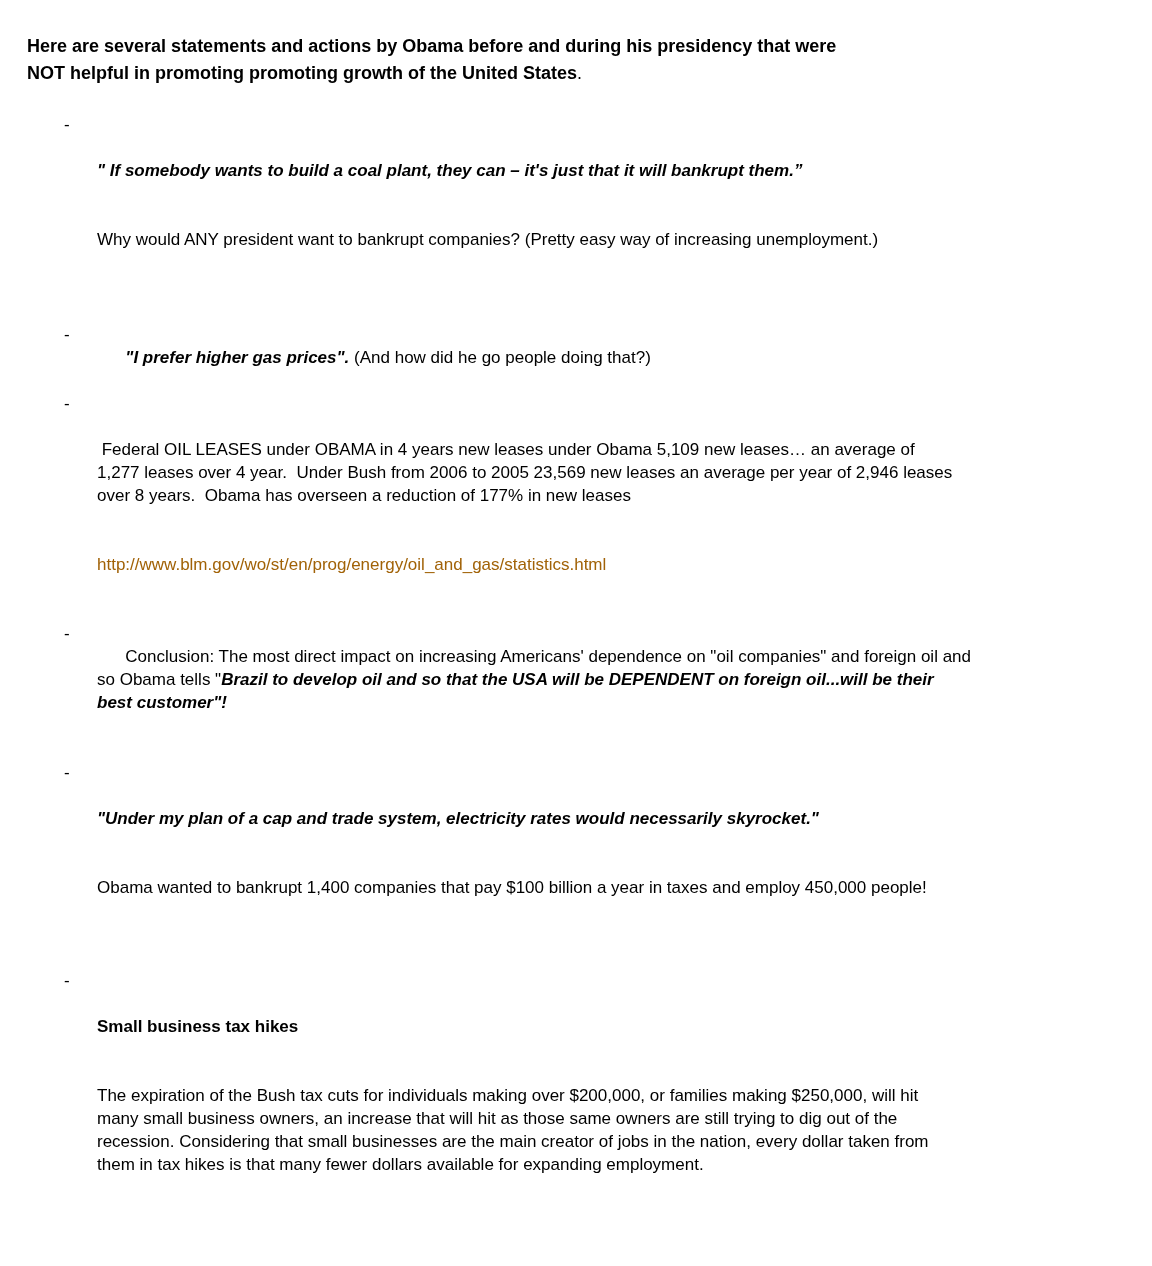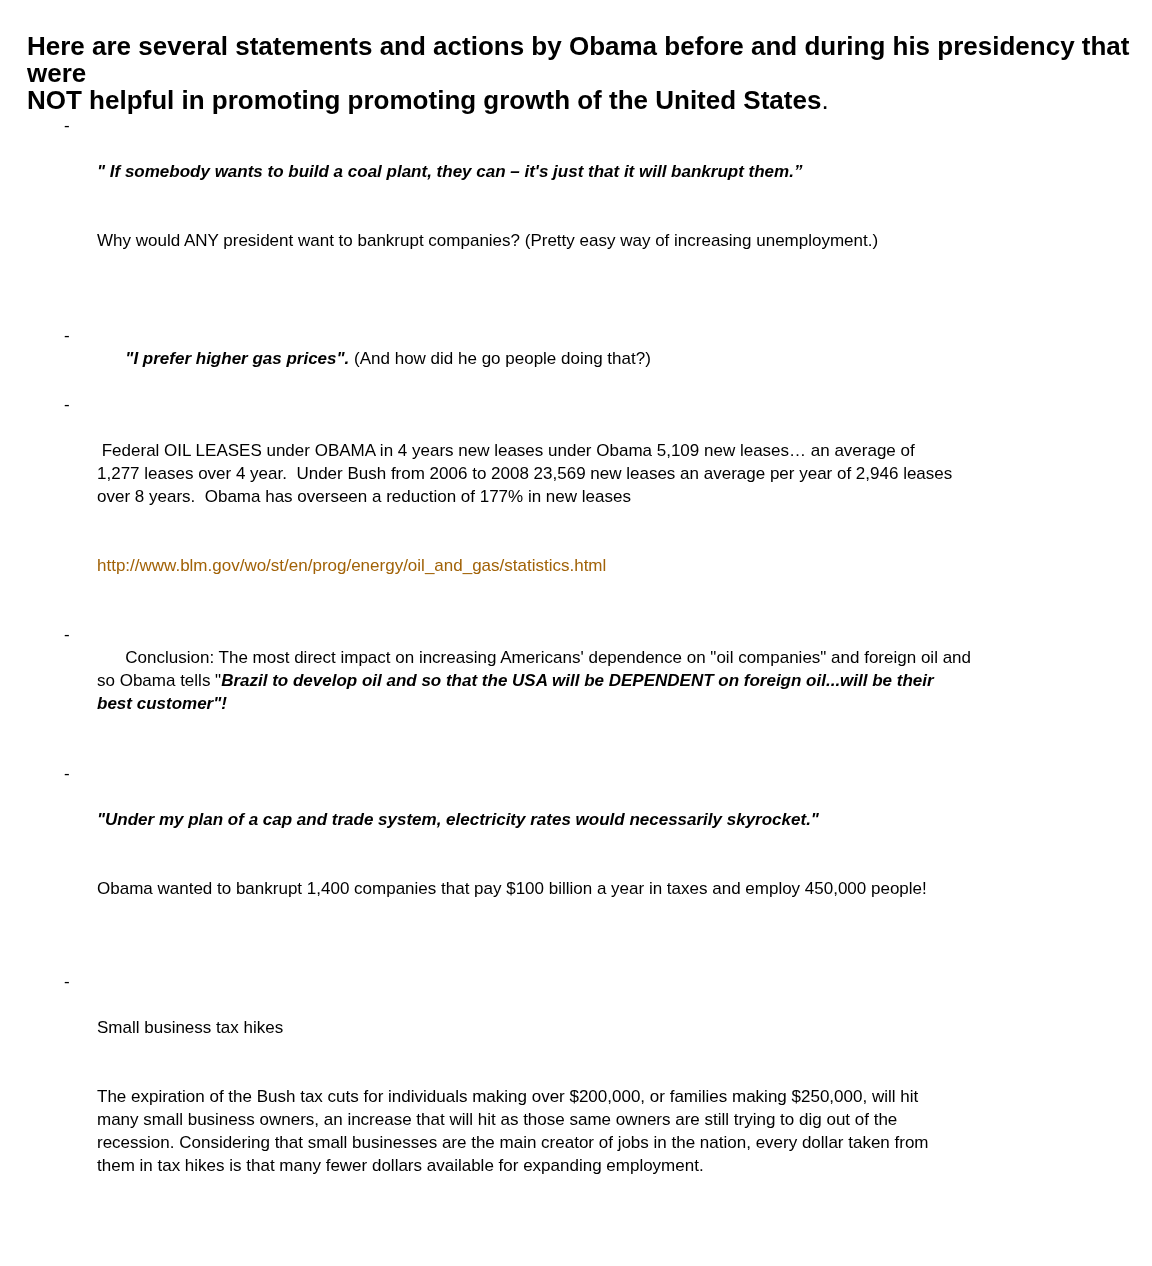--- a/index.html
+++ b/index.html
@@ -14,36 +14,37 @@
     font-family: "Liberation Sans", "DejaVu Sans", sans-serif;
     font-size: 17px;
     line-height: 23px;
   }
   .page {
     padding: 33px 10px 16px 27px;
     box-sizing: border-box;
   }
   .title {
     font-weight: bold;
-    font-size: 26px;
+    font-size: 18px;
     line-height: 27px;
+    margin-bottom: 26px;
   }
   .title .reg { font-weight: normal; }
   .group {
     position: relative;
     padding-left: 70px;
   }
   .marker {
     position: absolute;
     left: 37px;
     top: 0;
   }
   .content { white-space: pre-wrap; }
   .bi { font-weight: bold; font-style: italic; }
-  .hd { font-weight: normal; }
+  .hd { font-weight: bold; }
   .mb0  { margin-bottom: 0; }
   .mb24 { margin-bottom: 24px; }
   .mb26 { margin-bottom: 26px; }
   .mb32 { margin-bottom: 32px; }
   .plainlink { color: #a16207; text-decoration: none; }
 </style>
 </head>
 <body>
 
 <div class="page">
@@ -65,21 +66,21 @@
     <div class="marker">-</div>
     <div class="content">
       <span class="bi">"I prefer higher gas prices".</span><span> (And how did he go people doing that?)</span>
     </div>
   </div>
 
   <div class="group mb0">
     <div class="marker">-</div>
     <div class="content">
       <div> Federal OIL LEASES under OBAMA in 4 years new leases under Obama 5,109 new leases… an average of
-1,277 leases over 4 year.  Under Bush from 2006 to 2008 23,569 new leases an average per year of 2,946 leases
+1,277 leases over 4 year.  Under Bush from 2006 to 2005 23,569 new leases an average per year of 2,946 leases
 over 8 years.  Obama has overseen a reduction of 177% in new leases</div>
       <div class="plainlink">http://www.blm.gov/wo/st/en/prog/energy/oil_and_gas/statistics.html</div>
     </div>
   </div>
 
   <div class="group mb24">
     <div class="marker">-</div>
     <div class="content">
       <span>Conclusion: The most direct impact on increasing Americans' dependence on "oil companies" and foreign oil and
 so Obama tells "</span><span class="bi">Brazil to develop oil and so that the USA will be DEPENDENT on foreign oil...will be their

